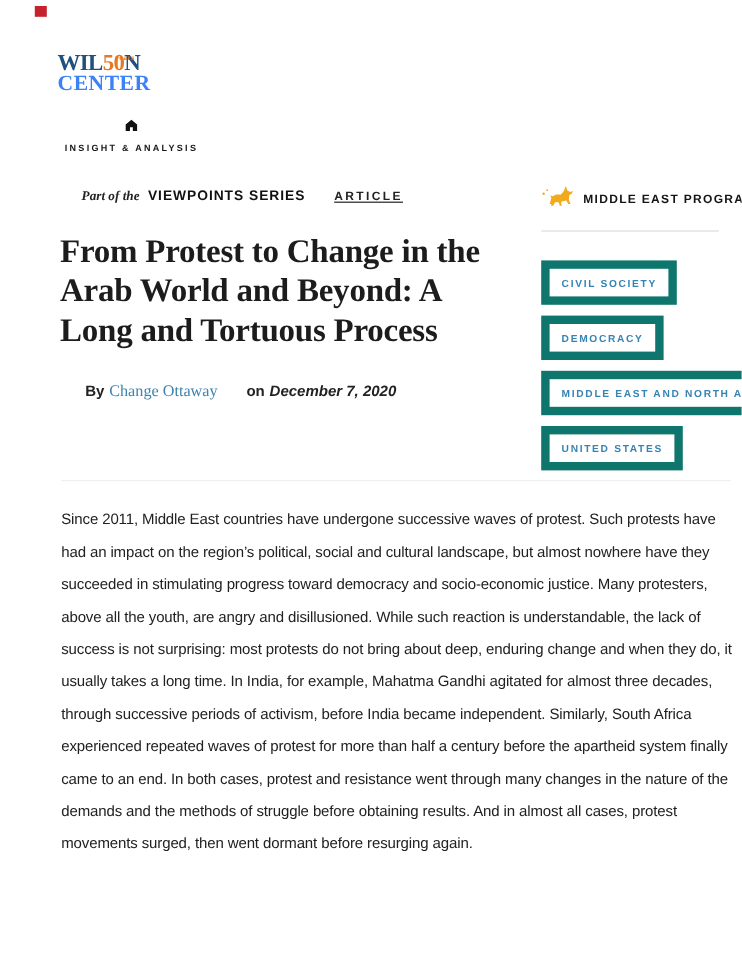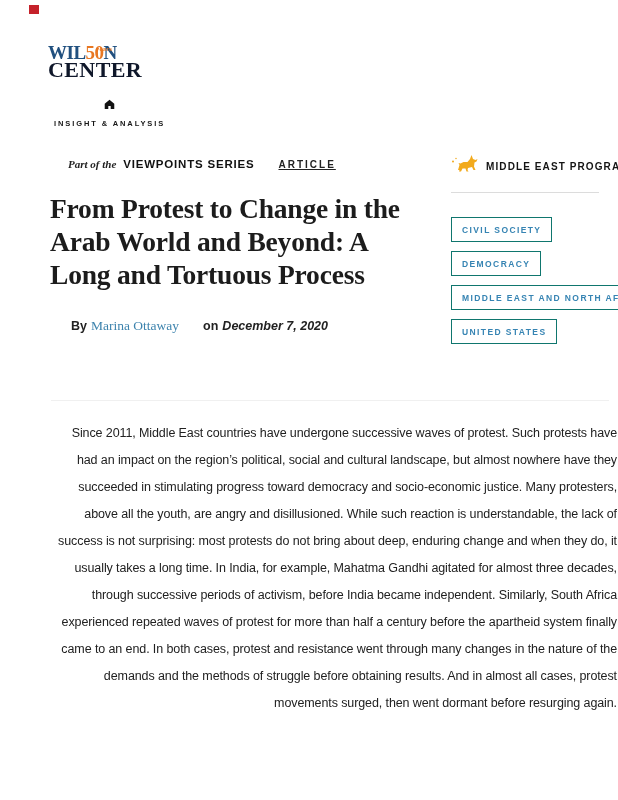--- a/index.html
+++ b/index.html
@@ -7,21 +7,21 @@
           font-family:"Liberation Sans",sans-serif;color:#1f1f1f;margin-left:21px;}
 
   
   .red-marker{position:absolute;left:8px;top:5px;width:10px;height:9px;background:#c5222b;}
 
   
   .logo{position:absolute;left:27px;top:44px;text-decoration:none;display:block;
         font-family:"Liberation Serif",serif;font-weight:bold;line-height:17px;}
   .logo-line1{font-size:19px;letter-spacing:-0.5px;color:#21507f;}
   .lg-orange{color:#e87722;}
-  .logo-line2{font-size:22px;letter-spacing:0.4px;color:#0f172a;text-align:right;}
+  .logo-line2{font-size:18px;letter-spacing:0.4px;color:#3b82f6;text-align:right;}
   .lg-years{position:absolute;left:48px;top:-3px;font-family:"Liberation Sans",sans-serif;
             font-size:5.5px;font-weight:bold;letter-spacing:0.4px;color:#e87722;}
 
   .nav-row{position:absolute;left:33px;top:99px;display:flex;align-items:center;gap:9px;flex-direction:column;}
   .nav-label{font-size:7.5px;font-weight:bold;letter-spacing:1.9px;color:#161616;text-decoration:none;}
 
   
   .meta-row{position:absolute;left:47px;top:158px;display:flex;align-items:baseline;}
   .part-of{font-family:"Liberation Serif",serif;font-style:italic;font-weight:bold;
            font-size:11px;color:#222;margin-right:7px;}
@@ -39,26 +39,26 @@
   .byline .author{font-family:"Liberation Serif",serif;font-size:13.5px;color:#3d83ad;text-decoration:none;}
   .byline .date{font-weight:bold;font-style:italic;}
 
   
   .program-row{position:absolute;left:430px;top:155px;display:flex;align-items:flex-end;gap:8px;
                text-decoration:none;}
   .program-label{font-size:10px;font-weight:bold;letter-spacing:1.1px;color:#151515;}
   .side-divider{position:absolute;left:430px;top:192px;width:148px;height:1px;background:#dcdcdc;}
   .tags{position:absolute;left:430px;top:217px;display:flex;flex-direction:column;
         align-items:flex-start;gap:9px;}
-  .tag{border:1px solid #0f766e;color:#3684b3;background:#fff;font-size:8.5px;font-weight:bold;
+  .tag{border:7px solid #0f766e;color:#3684b3;background:#fff;font-size:8.5px;font-weight:bold;
        letter-spacing:1.4px;padding:7px 10px 6px;white-space:nowrap;text-decoration:none;}
 
   
   .body-divider{position:absolute;left:30px;top:400px;width:558px;height:1px;background:#f0f0f0;}
-  .article-body{position:absolute;left:30px;top:420px;width:566px;text-align:right;}
+  .article-body{position:absolute;left:30px;top:420px;width:566px;}
   .article-body p{margin:0;font-size:12.5px;line-height:27px;letter-spacing:-0.1px;color:#212121;}
   .article-body p + p{margin-top:13px;}
 </style>
 </head>
 <body>
 
 <div class="canvas">
 
   <div class="red-marker"></div>
 
@@ -80,21 +80,21 @@
   <div class="meta-row">
     <span class="part-of">Part of the</span>
     <a class="series">VIEWPOINTS SERIES</a>
     <span class="atype">ARTICLE</span>
   </div>
 
   <h1 class="title">From Protest to Change in the Arab World and Beyond: A Long and Tortuous Process</h1>
 
   <div class="byline">
     <span class="by">By</span>
-    <a class="author">Marina Ottaway</a>
+    <a class="author">Change Ottaway</a>
     <span class="on">on</span>
     <span class="date">December 7, 2020</span>
   </div>
 
   <a class="program-row">
     <span style="display:inline-flex;">
       <svg width="27" height="17" viewBox="0 0 54 34">
         <circle cx="4" cy="13" r="2" fill="#f2aa1d"></circle>
         <circle cx="10" cy="7" r="1.5" fill="#f2aa1d"></circle>
         <path fill="#f2aa1d" d="M14 30 l3-10 -2-4 4 1 6-3 8 0 5-6 3-8 3 8 5 2 4-2 -2 5 -4 2 -1 8 3 7 -4 0 -3-6 -8 2 -1 4 2 3 -4 0 -2-6 -6 0 -3 6 -4 0 1-3 z"></path>

